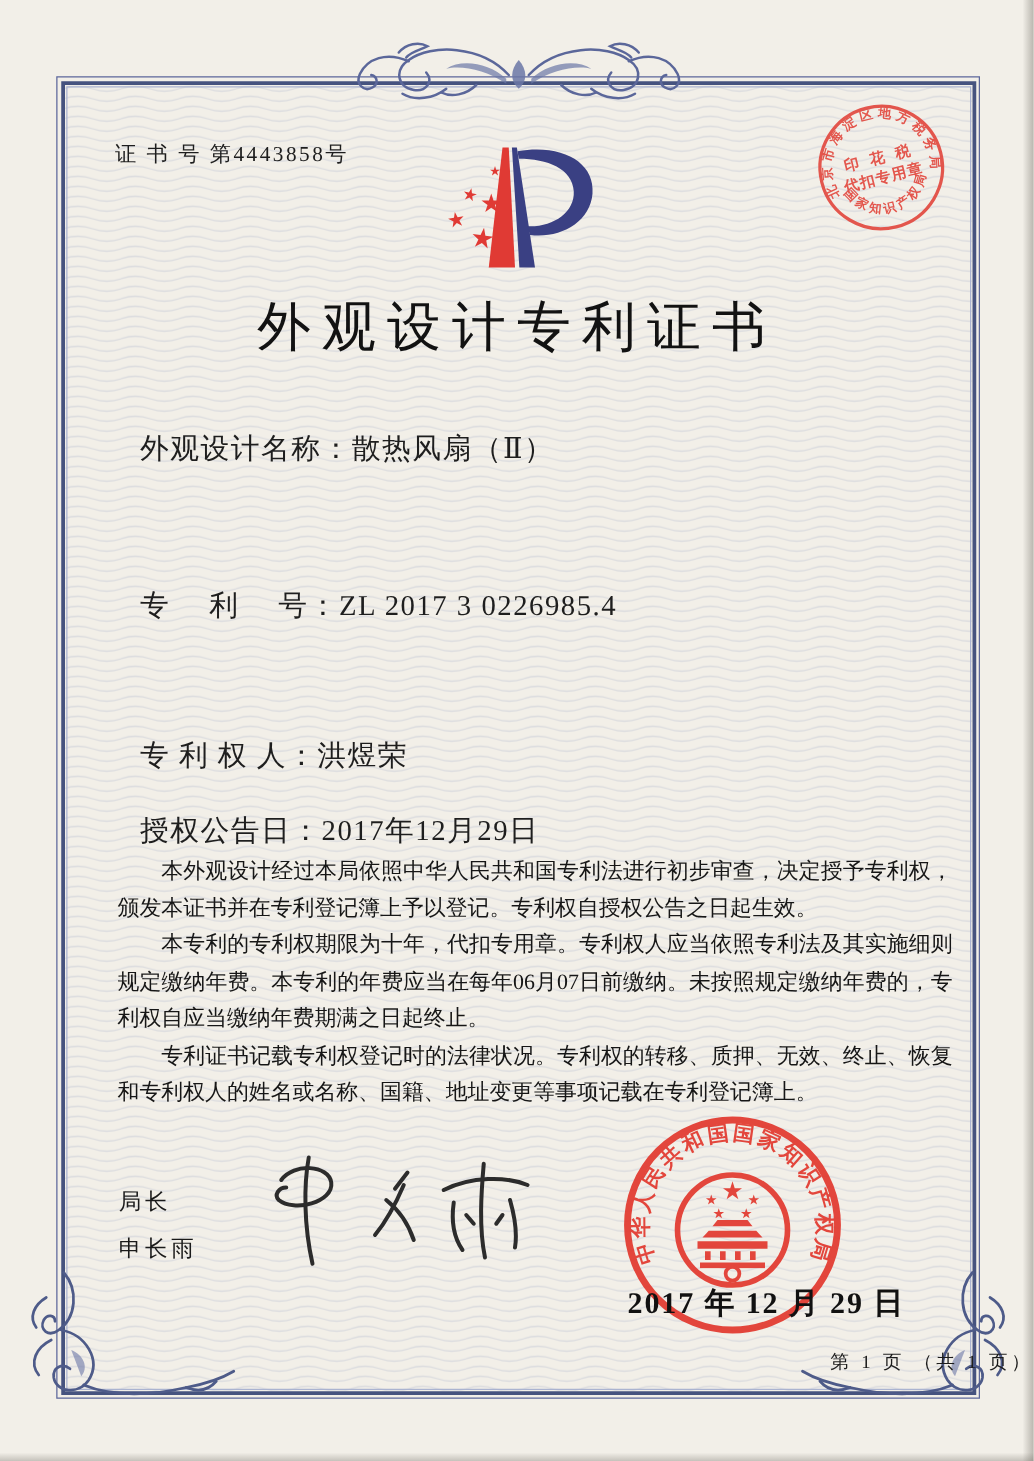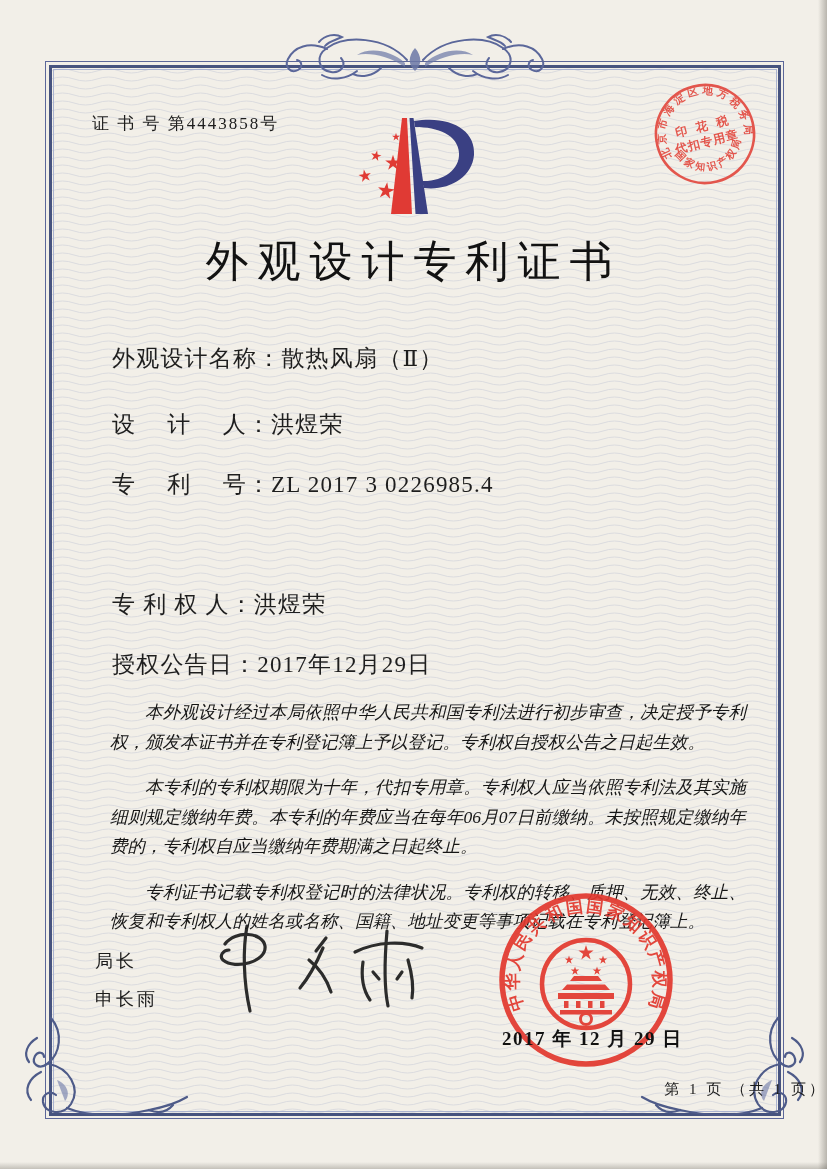--- a/index.html
+++ b/index.html
@@ -18,26 +18,26 @@
   .deco{position:absolute;left:0;top:0;pointer-events:none;}
   
   .cert-no{position:absolute;left:92px;top:112px;font-size:17px;letter-spacing:2px;color:#1d1d1d;}
   .logo{position:absolute;left:338px;top:114px;}
   .title{position:absolute;left:0;top:233px;width:100%;margin:0;text-align:center;
     font-size:43px;font-weight:normal;letter-spacing:9px;color:#121212;}
   .field{position:absolute;left:94px;font-size:23px;letter-spacing:1.2px;color:#1e1e1e;white-space:nowrap;margin-left:18px;}
   .f0{top:343px}.f1{top:409px}.f2{top:469px}.f3{top:529px}.f4{top:589px}.f5{top:649px}
   .body-text{position:absolute;left:94px;top:682px;width:668px;font-size:17.5px;
     line-height:29.5px;text-align:justify;color:#161616;}
-  .body-text p{margin:16px;text-indent:2em;font-style:italic;}
+  .body-text p{margin:0;text-indent:2em;}
   .director-title{position:absolute;left:95px;top:949px;font-size:18px;letter-spacing:3px;color:#1a1a1a;}
   .director-name{position:absolute;left:95px;top:987px;font-size:18px;letter-spacing:3px;color:#1a1a1a;}
   .signature{position:absolute;left:205px;top:918px;}
   .seal{position:absolute;left:496px;top:890px;}
-  .seal-date{position:absolute;left:502px;top:1026px;font-size:19px;font-weight:600;
+  .seal-date{position:absolute;left:502px;top:1026px;font-size:24px;font-weight:600;
     letter-spacing:1.5px;color:#111;}
   .tax-stamp{position:absolute;left:644px;top:74px;}
   .footer{position:absolute;left:0;top:1080px;width:100%;text-align:right;
     font-size:15px;letter-spacing:3px;color:#1c1c1c;}
 </style>
 </head>
 <body>
 
 <div class="page">
 
@@ -120,21 +120,20 @@
     <g>
       <path d="M64 4 L69 4 L74 100 L53 100 Z" fill="#e03a34"></path>
       <path d="M71.5 4 L75.5 4 L90 100 L77.5 100 Z" fill="#3a4083"></path>
       <path d="M76 7 C 112 1 138 16 136 41 C 134 64 110 77 86 74 L 84 67 C 104 68 122 56 121 39 C 120 21 100 13 77 13 Z" fill="#3a4083"></path>
     </g>
   </svg>
 
   <h1 class="title">外观设计专利证书</h1>
 
   <div class="field f0"><span>外观设计名称：</span><span>散热风扇（Ⅱ）</span></div>
-  <div class="field f1"><span>设　 计　 人：</span><span>洪煜荣</span></div>
   <div class="field f2"><span>专　 利　 号：</span><span>ZL 2017 3 0226985.4</span></div>
   <div class="field f4"><span>专 利 权 人：</span><span>洪煜荣</span></div>
   <div class="field f5"><span>授权公告日：</span><span>2017年12月29日</span></div>
 
   <div class="body-text">
     <p>本外观设计经过本局依照中华人民共和国专利法进行初步审查，决定授予专利权，颁发本证书并在专利登记簿上予以登记。专利权自授权公告之日起生效。</p>
     <p>本专利的专利权期限为十年，代扣专用章。专利权人应当依照专利法及其实施细则规定缴纳年费。本专利的年费应当在每年06月07日前缴纳。未按照规定缴纳年费的，专利权自应当缴纳年费期满之日起终止。</p>
     <p>专利证书记载专利权登记时的法律状况。专利权的转移、质押、无效、终止、恢复和专利权人的姓名或名称、国籍、地址变更等事项记载在专利登记簿上。</p>
   </div>
 

